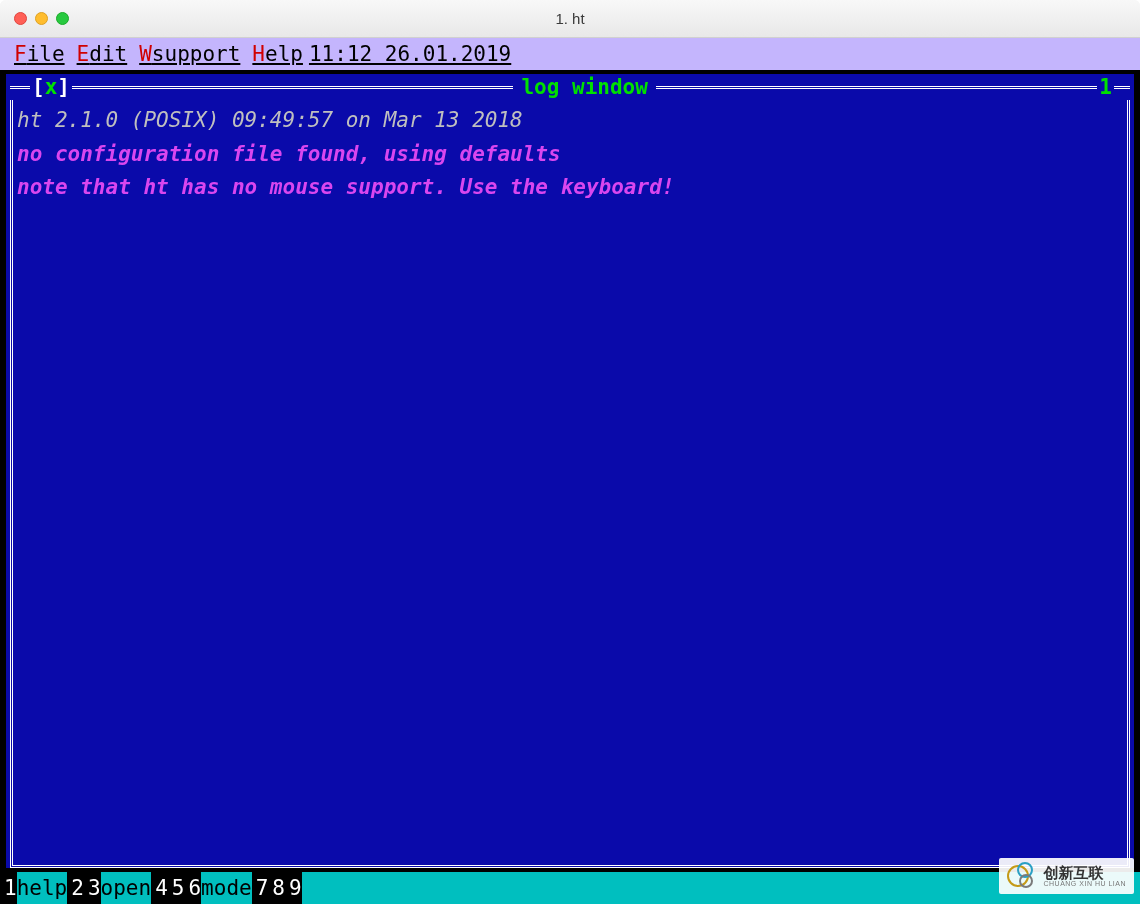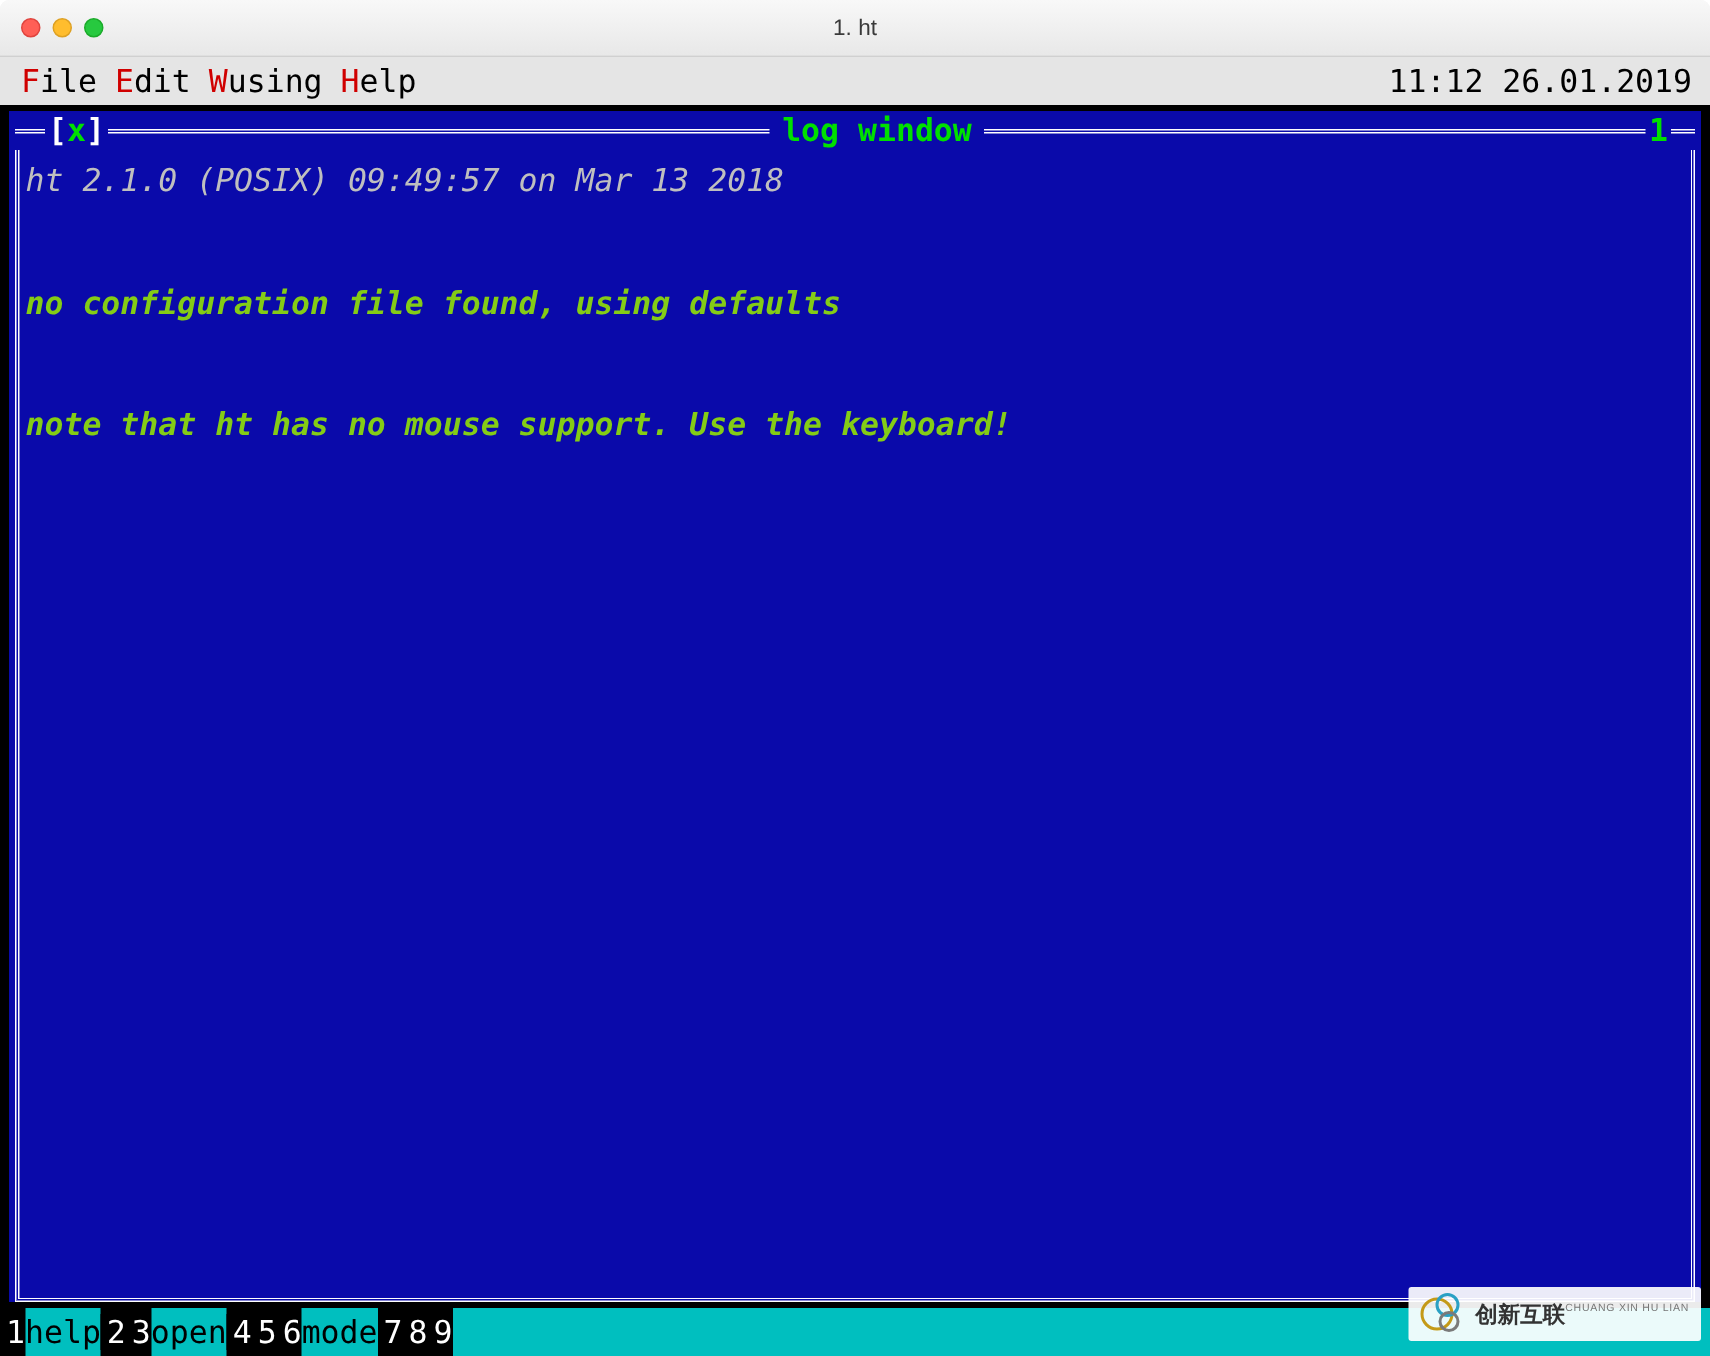--- a/index.html
+++ b/index.html
@@ -57,27 +57,27 @@
     }
     .terminal {
       flex: 1;
       background: #000000;
       display: flex;
       flex-direction: column;
       position: relative;
     }
     .menubar {
       height: 32px;
-      background: #e5e5e5;
+      background: #c4b5fd;
       color: #000000;
       display: flex;
       align-items: center;
       padding: 0 8px;
-      justify-content: space-between;
       font-weight: 500;
+      text-decoration: underline;
     }
     .menu-items {
       display: flex;
       gap: 0;
     }
     .menu-item {
       padding: 0 6px;
     }
     .menu-hotkey {
       color: #d00000;
@@ -145,23 +145,22 @@
     .log-content {
       padding: 4px 4px;
       color: #bfbfbf;
       line-height: 1.6;
       font-style: italic;
     }
     .log-line {
       white-space: pre;
     }
     .log-yellow {
-      color: #84cc16;
-      font-weight: bold;
-      margin-top: 48px;
+      color: #d946ef;
+      font-weight: bold;
     }
     .funcbar {
       height: 32px;
       background: #000000;
       display: flex;
       align-items: stretch;
       color: #ffffff;
     }
     .func-item {
       display: flex;
@@ -208,21 +207,21 @@
     .watermark-icon .c1, .watermark-icon .c2, .watermark-icon .c3 {
       position: absolute;
       border-radius: 50%;
       border: 2.5px solid #c49a17;
     }
     .watermark-icon .c1 { width: 22px; height: 22px; left: 0; top: 3px; }
     .watermark-icon .c2 { width: 16px; height: 16px; left: 10px; top: 0; border-color: #2aa0c4; }
     .watermark-icon .c3 { width: 14px; height: 14px; left: 12px; top: 12px; border-color: #7a7a7a; }
     .watermark-text {
       display: flex;
-      flex-direction: row;
+      flex-direction: column;
       line-height: 1;
     }
     .watermark-cn {
       font-size: 15px;
       font-weight: bold;
       color: #333;
     }
     .watermark-en {
       font-size: 7px;
       color: #777;
@@ -241,21 +240,21 @@
     </div>
     <div class="title-text">1. ht</div>
   </div>
 
   <div class="terminal">
 
     <div class="menubar">
       <div class="menu-items">
         <span class="menu-item"><span class="menu-hotkey">F</span><span>ile</span></span>
         <span class="menu-item"><span class="menu-hotkey">E</span><span>dit</span></span>
-        <span class="menu-item"><span class="menu-hotkey">W</span><span>using</span></span>
+        <span class="menu-item"><span class="menu-hotkey">W</span><span>support</span></span>
         <span class="menu-item"><span class="menu-hotkey">H</span><span>elp</span></span>
       </div>
       <div class="datetime">11:12 26.01.2019</div>
     </div>
 
     <div class="log-window-frame">
       <div class="frame-top">
         <span class="frame-line left-short"></span>
         <span class="close-bracket">[<span class="close-x">x</span>]</span>
         <span class="frame-line fill"></span>

